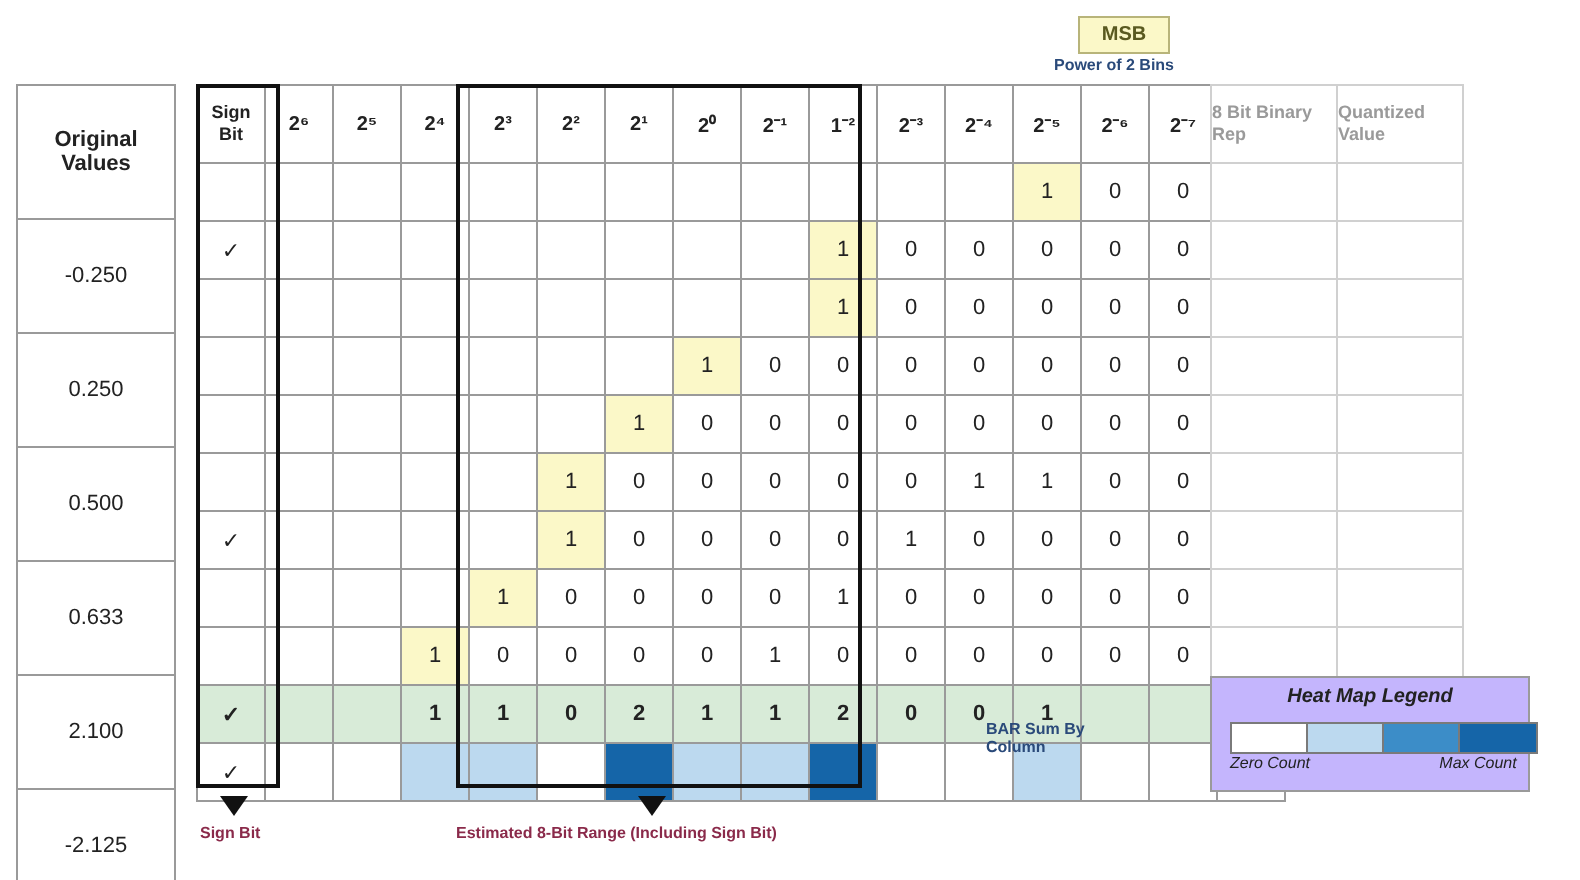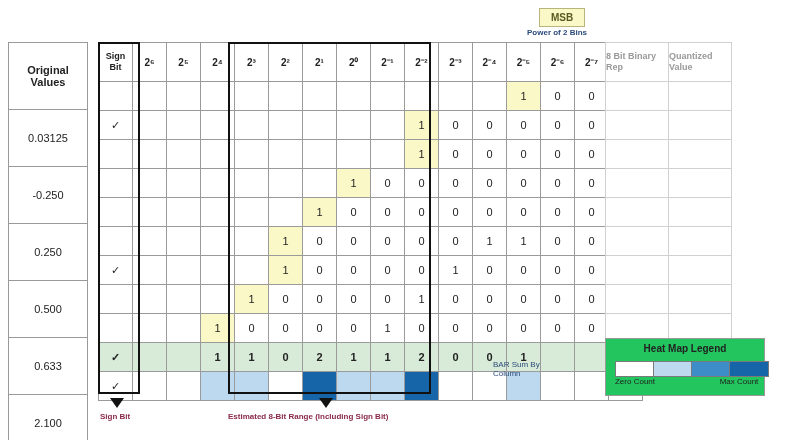--- a/index.html
+++ b/index.html
@@ -46,41 +46,41 @@
   .grid td.hm3{background:#1565a8;}
 
   
   .box{position:absolute;border:2px solid #111;pointer-events:none;}
   #box-sign{left:98px;top:42px;width:38px;height:348px;}
   #box-range{left:228px;top:42px;width:199px;height:348px;}
 
   
   #sum-label{
     position:absolute;left:493px;top:360px;width:64px;
-    font-size:8px;font-weight:normal;color:#2a4a7a;line-height:9px;text-align:left;
+    font-size:8px;font-weight:bold;color:#2a4a7a;line-height:9px;text-align:left;
   }
 
   
   .arrow{position:absolute;width:0;height:0;border-left:7px solid transparent;border-right:7px solid transparent;border-top:10px solid #111;}
   #arrow-sign{left:110px;top:398px;}
   #arrow-range{left:319px;top:398px;}
   .botlabel{position:absolute;font-size:8px;font-weight:bold;color:#8a2a4a;}
   #label-sign{left:100px;top:412px;}
   #label-range{left:228px;top:412px;}
 
   
   .rtable{position:absolute;left:605px;top:42px;border-collapse:collapse;}
   .rtable th,.rtable td{
     border:1px solid #d0d0d0;width:62px;height:28px;
     text-align:left;font-size:10px;background:#fff;color:#9a9a9a;padding:0;margin-left:24px;
   }
   .rtable th{height:38px;font-weight:bold;line-height:11px;font-size:9px;}
 
   
-  #legend{position:absolute;left:605px;top:338px;width:158px;height:56px;border:1px solid #9a9a9a;background:#22c55e;}
+  #legend{position:absolute;left:605px;top:338px;width:158px;height:56px;border:1px solid #9a9a9a;background:#c4b5fd;font-style:italic;}
   #legend-title{position:absolute;left:0;top:4px;width:158px;text-align:center;font-size:10px;font-weight:bold;}
   .lg-cell{position:absolute;top:22px;width:38px;height:14px;border:1px solid #7a7a7a;}
   #lg0{left:9px;background:#ffffff;}
   #lg1{left:47px;background:#bcd9ef;}
   #lg2{left:85px;background:#3c8dc8;}
   #lg3{left:123px;background:#1565a8;}
   #lg-min{position:absolute;left:6px;top:38px;width:46px;text-align:center;font-size:8px;line-height:9px;}
   #lg-max{position:absolute;left:110px;top:38px;width:46px;text-align:center;font-size:8px;line-height:9px;}
 </style>
 </head>
@@ -88,23 +88,20 @@
 
 <div class="wrap">
 
   <div id="msb-badge">MSB</div>
   <div id="power-label">Power of 2 Bins</div>
 
   <table class="orig-table">
     <tbody>
         <tr>
           <th>Original Values</th>
-        </tr>
-    <tr>
-          <td>0.03125</td>
         </tr>
     <tr>
           <td>-0.250</td>
         </tr>
     <tr>
           <td>0.250</td>
         </tr>
     <tr>
           <td>0.500</td>
         </tr>
@@ -134,21 +131,21 @@
         <tr>
       <th class="signhead">Sign Bit</th>
       <th>2⁶</th>
       <th>2⁵</th>
       <th>2⁴</th>
       <th>2³</th>
       <th>2²</th>
       <th>2¹</th>
       <th>2⁰</th>
       <th>2⁻¹</th>
-      <th>2⁻²</th>
+      <th>1⁻²</th>
       <th>2⁻³</th>
       <th>2⁻⁴</th>
       <th>2⁻⁵</th>
       <th>2⁻⁶</th>
       <th>2⁻⁷</th>
       <th>2⁻⁸</th>
     </tr>
 
     <tr>
       <td></td>

